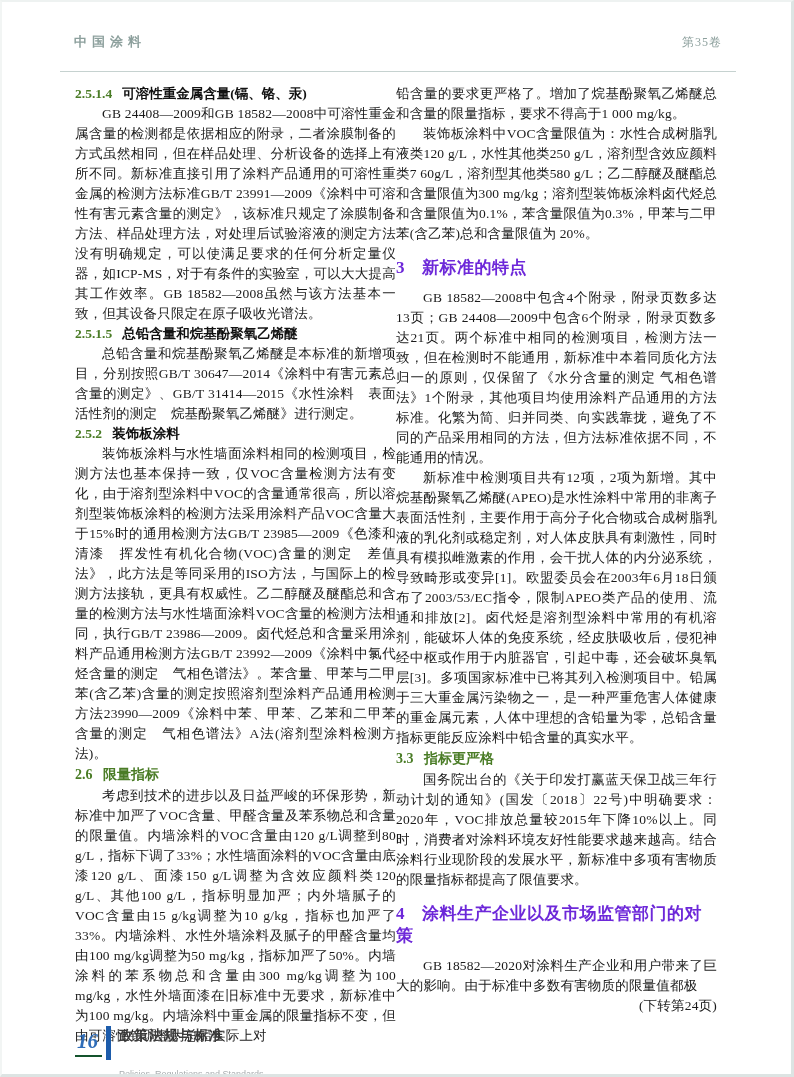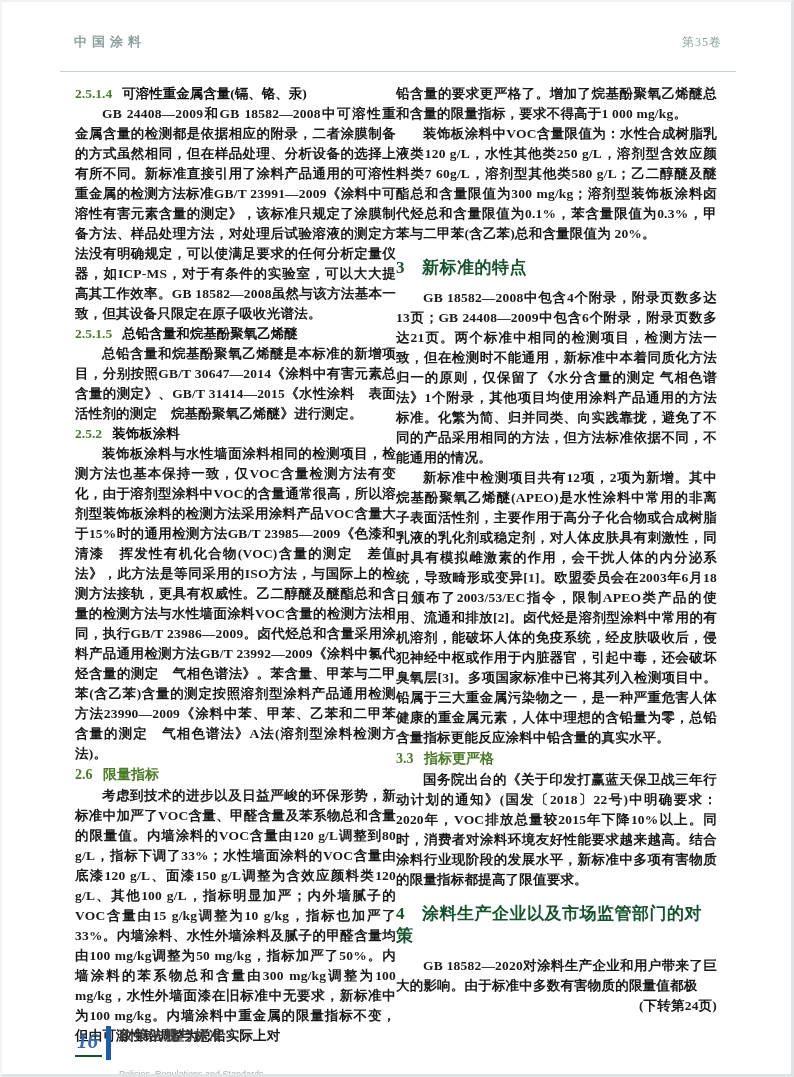--- a/index.html
+++ b/index.html
@@ -37,28 +37,27 @@
     position: absolute; left: 75px; top: 84px; width: 653px;
     display: flex; 
   }
   .col { width: 321px; }
   .para {
     margin: 0;
     font-size: 13.5px; line-height: 20px;
     text-align: justify;
     text-indent: 2em;
     letter-spacing: 0.2px;
-    font-weight: bold;
   }
   .para.noindent { text-indent: 0; }
   .para.note { text-align: right; text-indent: 0; }
   .hd { font-weight: bold; }
   .hd .hnum { margin-right: 0.75em; }
   .hd.h1 {
-    color: #14532d;
+    color: #6d28d9;
     font-size: 17px; line-height: 22px;
     margin: 13px 0 9px 0;
     letter-spacing: 0.5px;
   }
   .hd.h1 .hnum { margin-right: 1em; }
   .hd.h2 {
     color: #4a7c26;
     font-size: 14px; line-height: 20px;
     margin: 1px 0;
   }

